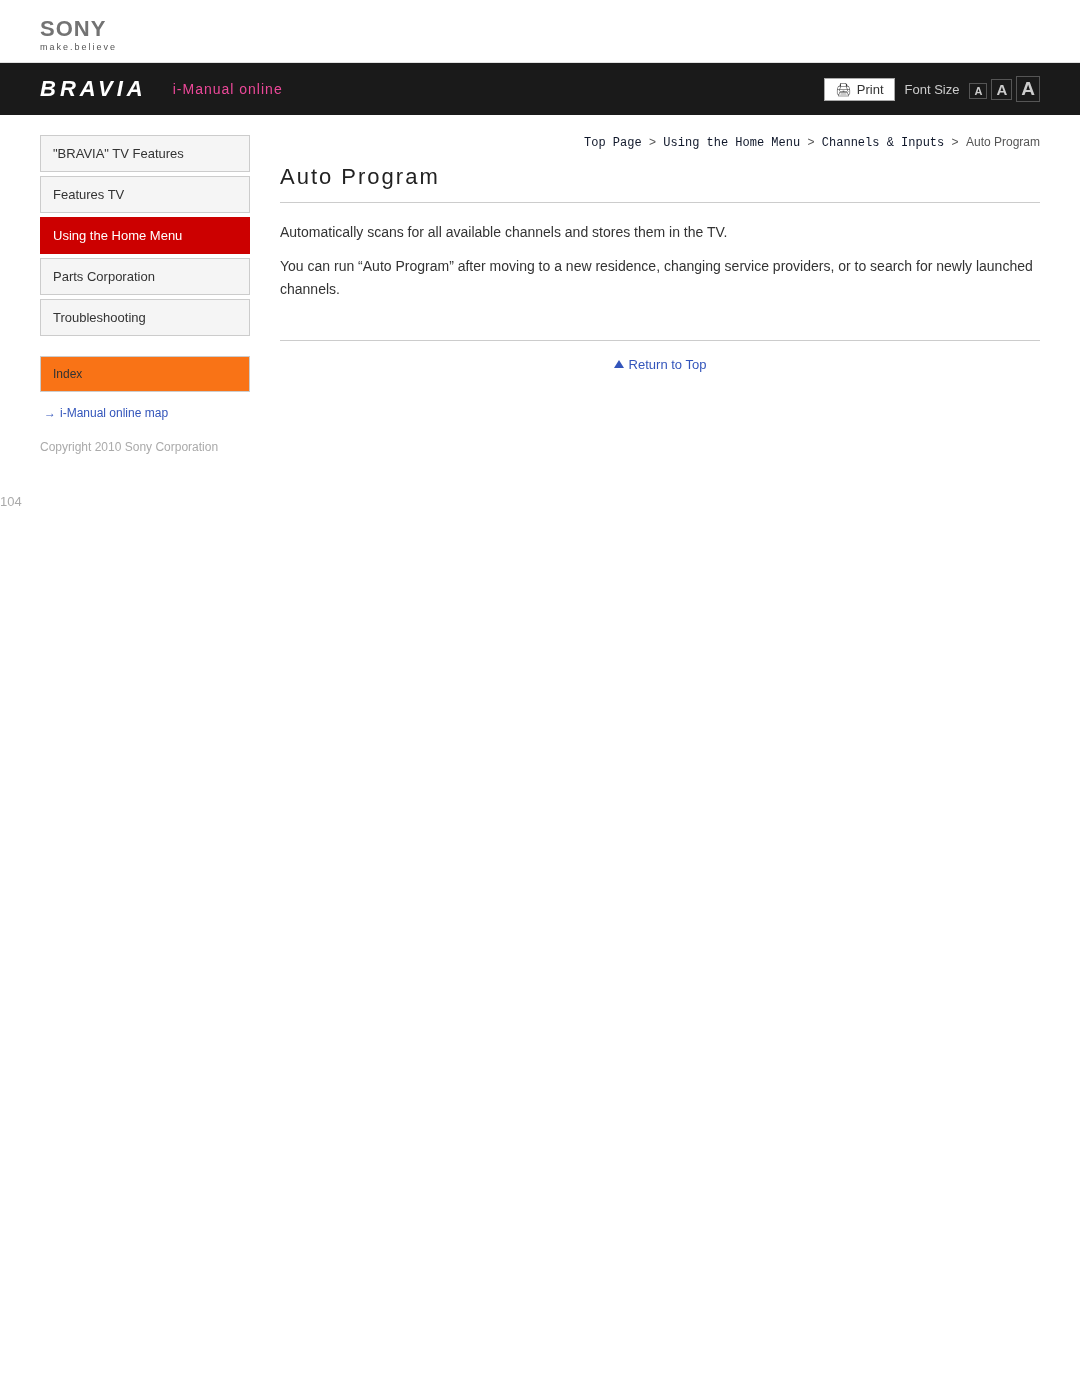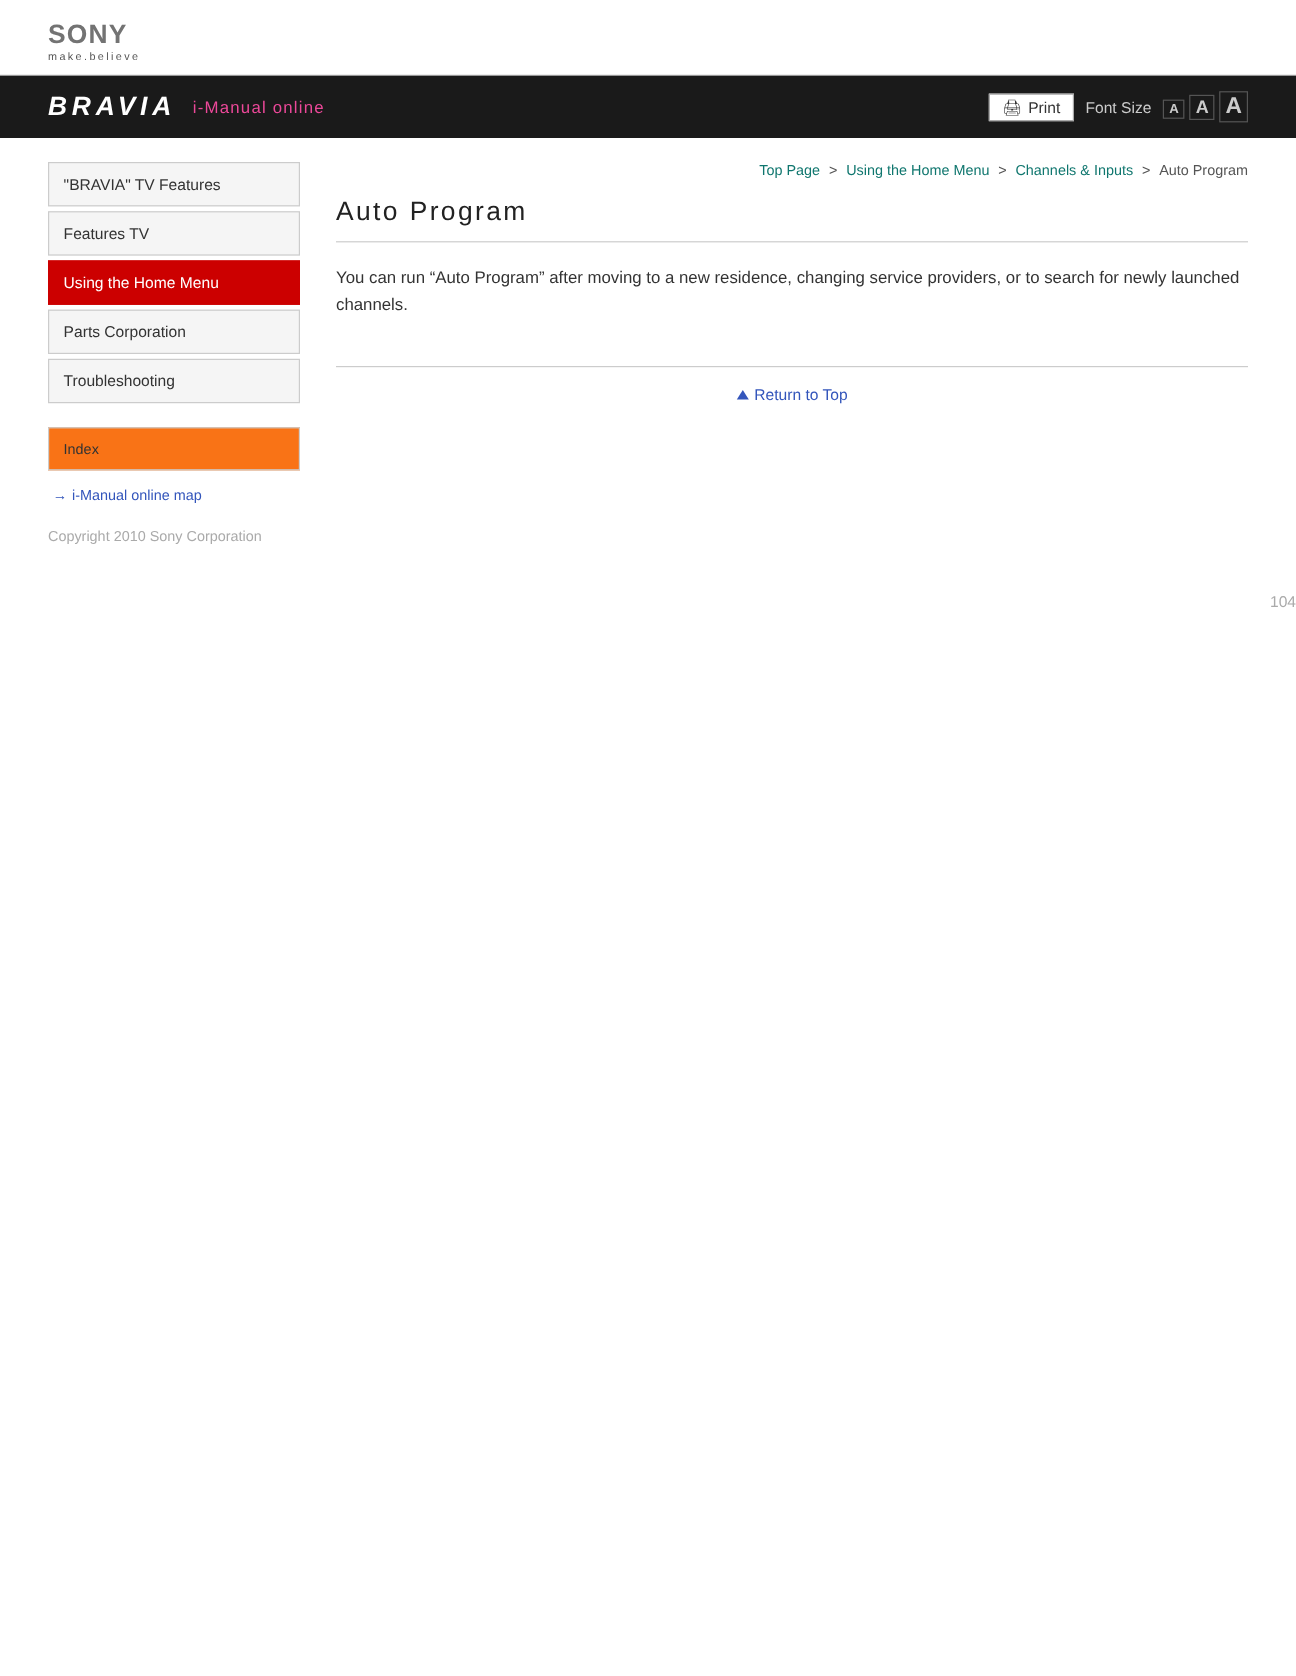--- a/index.html
+++ b/index.html
@@ -37,21 +37,21 @@
       background: #1a1a1a;
       display: flex;
       align-items: center;
       justify-content: space-between;
       padding: 0 40px;
       height: 52px;
     }
     .bravia-title {
       display: flex;
       align-items: center;
-      gap: 14px;
+      gap: 26px;
     }
     .bravia-text {
       color: #fff;
       font-size: 22px;
       font-weight: 900;
       letter-spacing: 4px;
       font-style: italic;
     }
     .imanual-text {
       color: #ec4899;
@@ -155,22 +155,23 @@
     }
 
     
     .breadcrumb {
       font-size: 12px;
       color: #3355bb;
       text-align: right;
       padding: 10px 0 14px 0;
     }
     .breadcrumb a {
-      color: #0f766e;
+      color: #0f172a;
       text-decoration: none;
+      font-family: Liberation Mono, monospace;
     }
     .breadcrumb .separator {
       color: #555;
       margin: 0 4px;
     }
     .breadcrumb .current {
       color: #555;
     }
 
     
@@ -216,21 +217,21 @@
 
     
     .footer {
       padding: 20px 40px;
       color: #aaa;
       font-size: 12px;
     }
 
     
     .page-number {
-      text-align: right;
+      text-align: left;
       color: #aaa;
       font-size: 13px;
       padding: 20px 0 30px 0;
     }
   </style>
 </head>
 <body>
 
 <div class="logo-bar">
   <div class="sony-logo">SONY</div>
@@ -281,20 +282,21 @@
       <span class="separator"> &gt; </span>
       <a href="#">Using the Home Menu</a>
       <span class="separator"> &gt; </span>
       <a href="#">Channels &amp; Inputs</a>
       <span class="separator"> &gt; </span>
       <span class="current">Auto Program</span>
     </div>
 
     <h1 class="page-title">Auto Program</h1>
 
+    <p class="content-text">Automatically scans for all available channels and stores them in the TV.</p>
     <p class="content-text">You can run “Auto Program” after moving to a new residence, changing service providers, or to search for newly launched channels.</p>
 
     <div class="return-top-row">
       <a href="#">
         <span class="triangle-up"></span>
         <span>Return to Top</span>
       </a>
     </div>
   </div>
 

